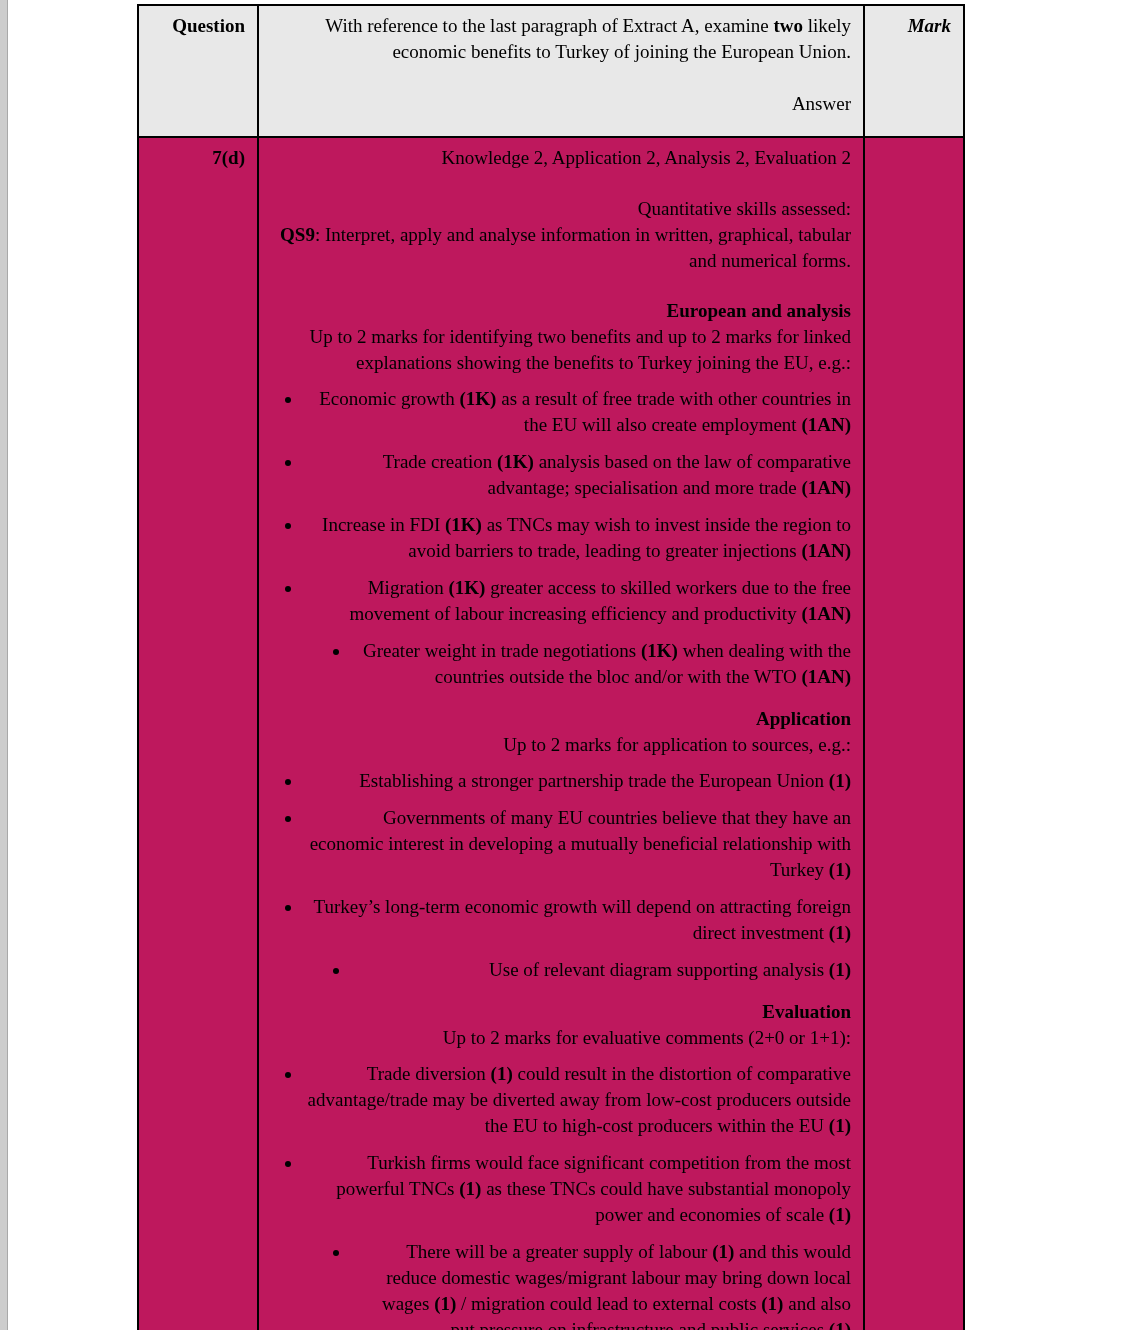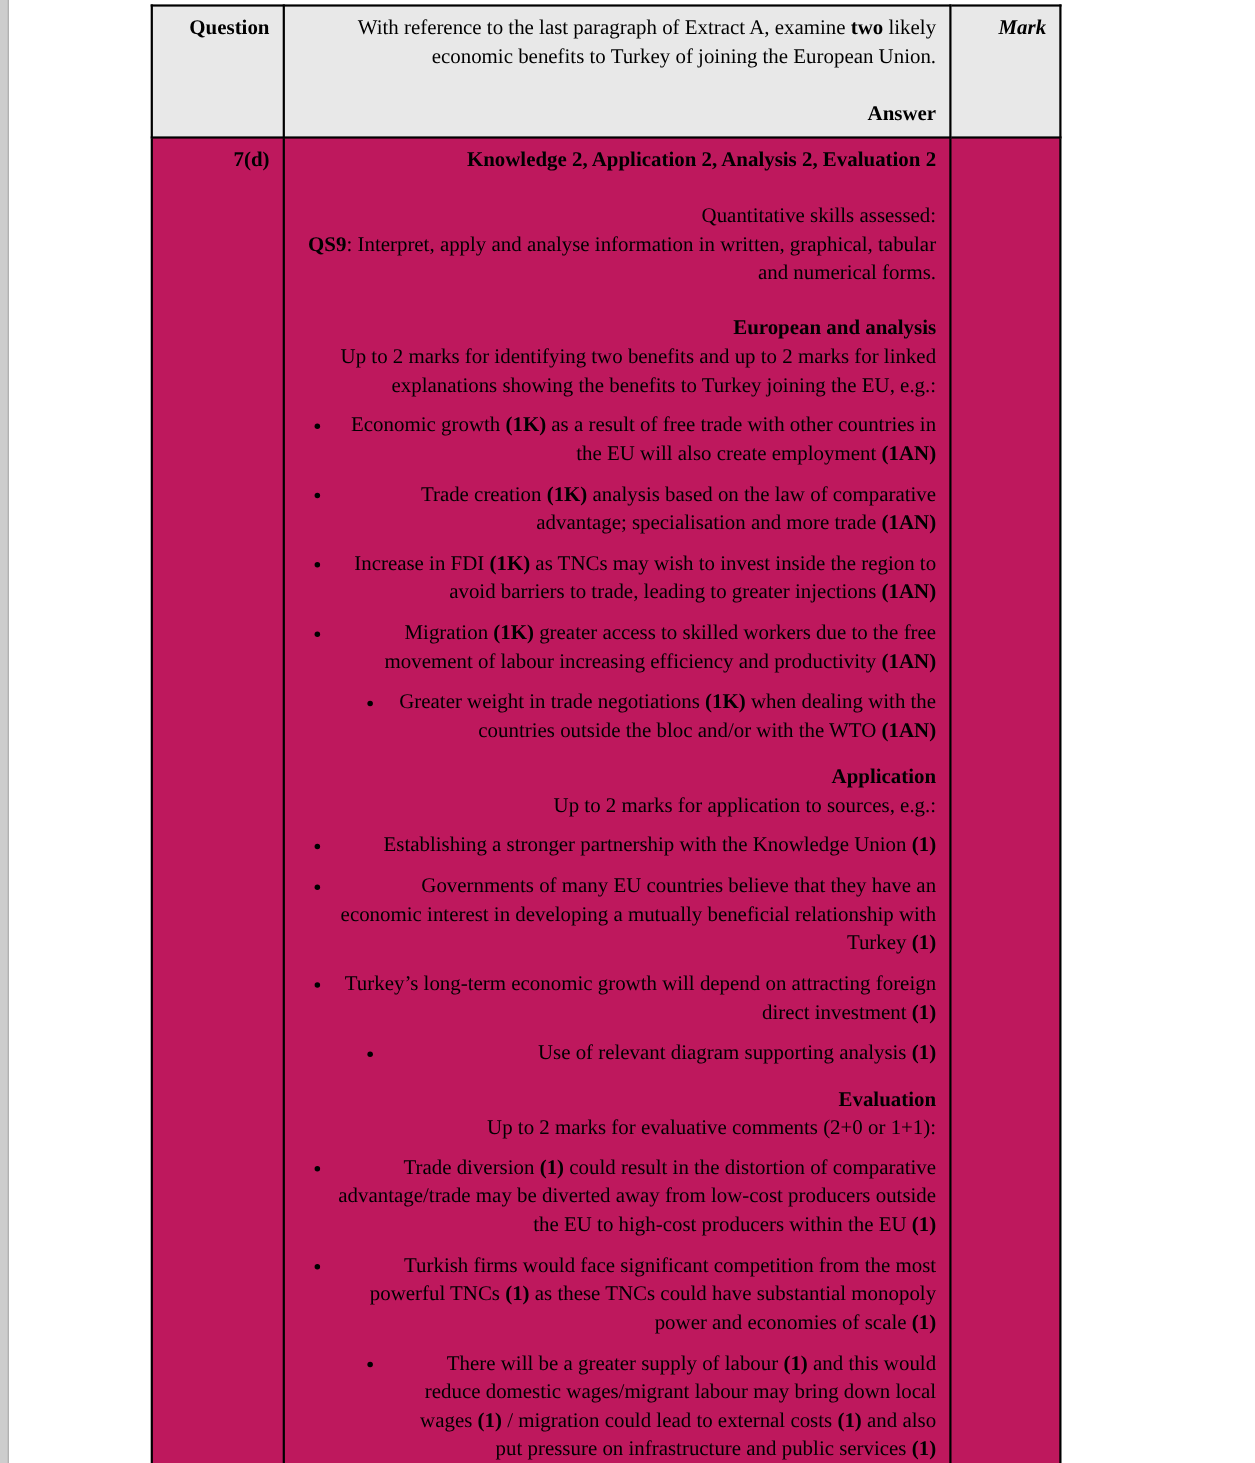--- a/index.html
+++ b/index.html
@@ -37,23 +37,23 @@
     padding: 7px 12px;
   }
   .col-q { width: 120px; }
   .col-m { width: 100px; font-style: italic; }
   tr.header-row td { background: #e8e8e8; height: 118px; }
   tr.body-row td { height: 1198px; background: #be185d; }
 
   .cell-label { font-weight: bold; }
   p { margin: 0; }
   .q-prompt { margin: 0; }
-  .answer-label { margin: 26px 0 0 0; font-weight: bold; }
+  .answer-label { margin: 26px 0 12px 0; font-weight: normal; }
 
-  .marks-line { font-weight: bold; margin: 0 0 25px 0; }
+  .marks-line { font-weight: normal; margin: 0 0 25px 0; }
   .quant-intro { margin: 0; }
   .qs9-line { margin: 0 0 24px 0; }
 
   .section-heading { font-weight: bold; margin: 0; }
   .section-intro { margin: 0 0 10px 0; }
   ul.bullets {
     margin: 0 0 16px 0;
     padding: 0 0 0 32px;
     list-style-type: disc;
   }
@@ -102,21 +102,21 @@
             <li class="bullet"><span>Increase in FDI </span><b>(1K)</b><span> as TNCs may wish to invest inside the region to avoid barriers to trade, leading to greater injections </span><b>(1AN)</b></li>
             <li class="bullet"><span>Migration </span><b>(1K)</b><span> greater access to skilled workers due to the free movement of labour increasing efficiency and productivity </span><b>(1AN)</b></li>
             <li class="bullet"><span>Greater weight in trade negotiations </span><b>(1K)</b><span> when dealing with the countries outside the bloc and/or with the WTO </span><b>(1AN)</b></li>
           </ul>
         </div>
 
         <div class="section">
           <p class="section-heading">Application</p>
           <p class="section-intro">Up to 2 marks for application to sources, e.g.:</p>
           <ul class="bullets">
-            <li class="bullet"><span>Establishing a stronger partnership with the Knowledge Union </span><b>(1)</b></li>
+            <li class="bullet"><span>Establishing a stronger partnership trade the European Union </span><b>(1)</b></li>
             <li class="bullet"><span>Governments of many EU countries believe that they have an economic interest in developing a mutually beneficial relationship with Turkey </span><b>(1)</b></li>
             <li class="bullet"><span>Turkey’s long-term economic growth will depend on attracting foreign direct investment </span><b>(1)</b></li>
             <li class="bullet"><span>Use of relevant diagram supporting analysis </span><b>(1)</b></li>
           </ul>
         </div>
 
         <div class="section">
           <p class="section-heading">Evaluation</p>
           <p class="section-intro">Up to 2 marks for evaluative comments (2+0 or 1+1):</p>
           <ul class="bullets">

